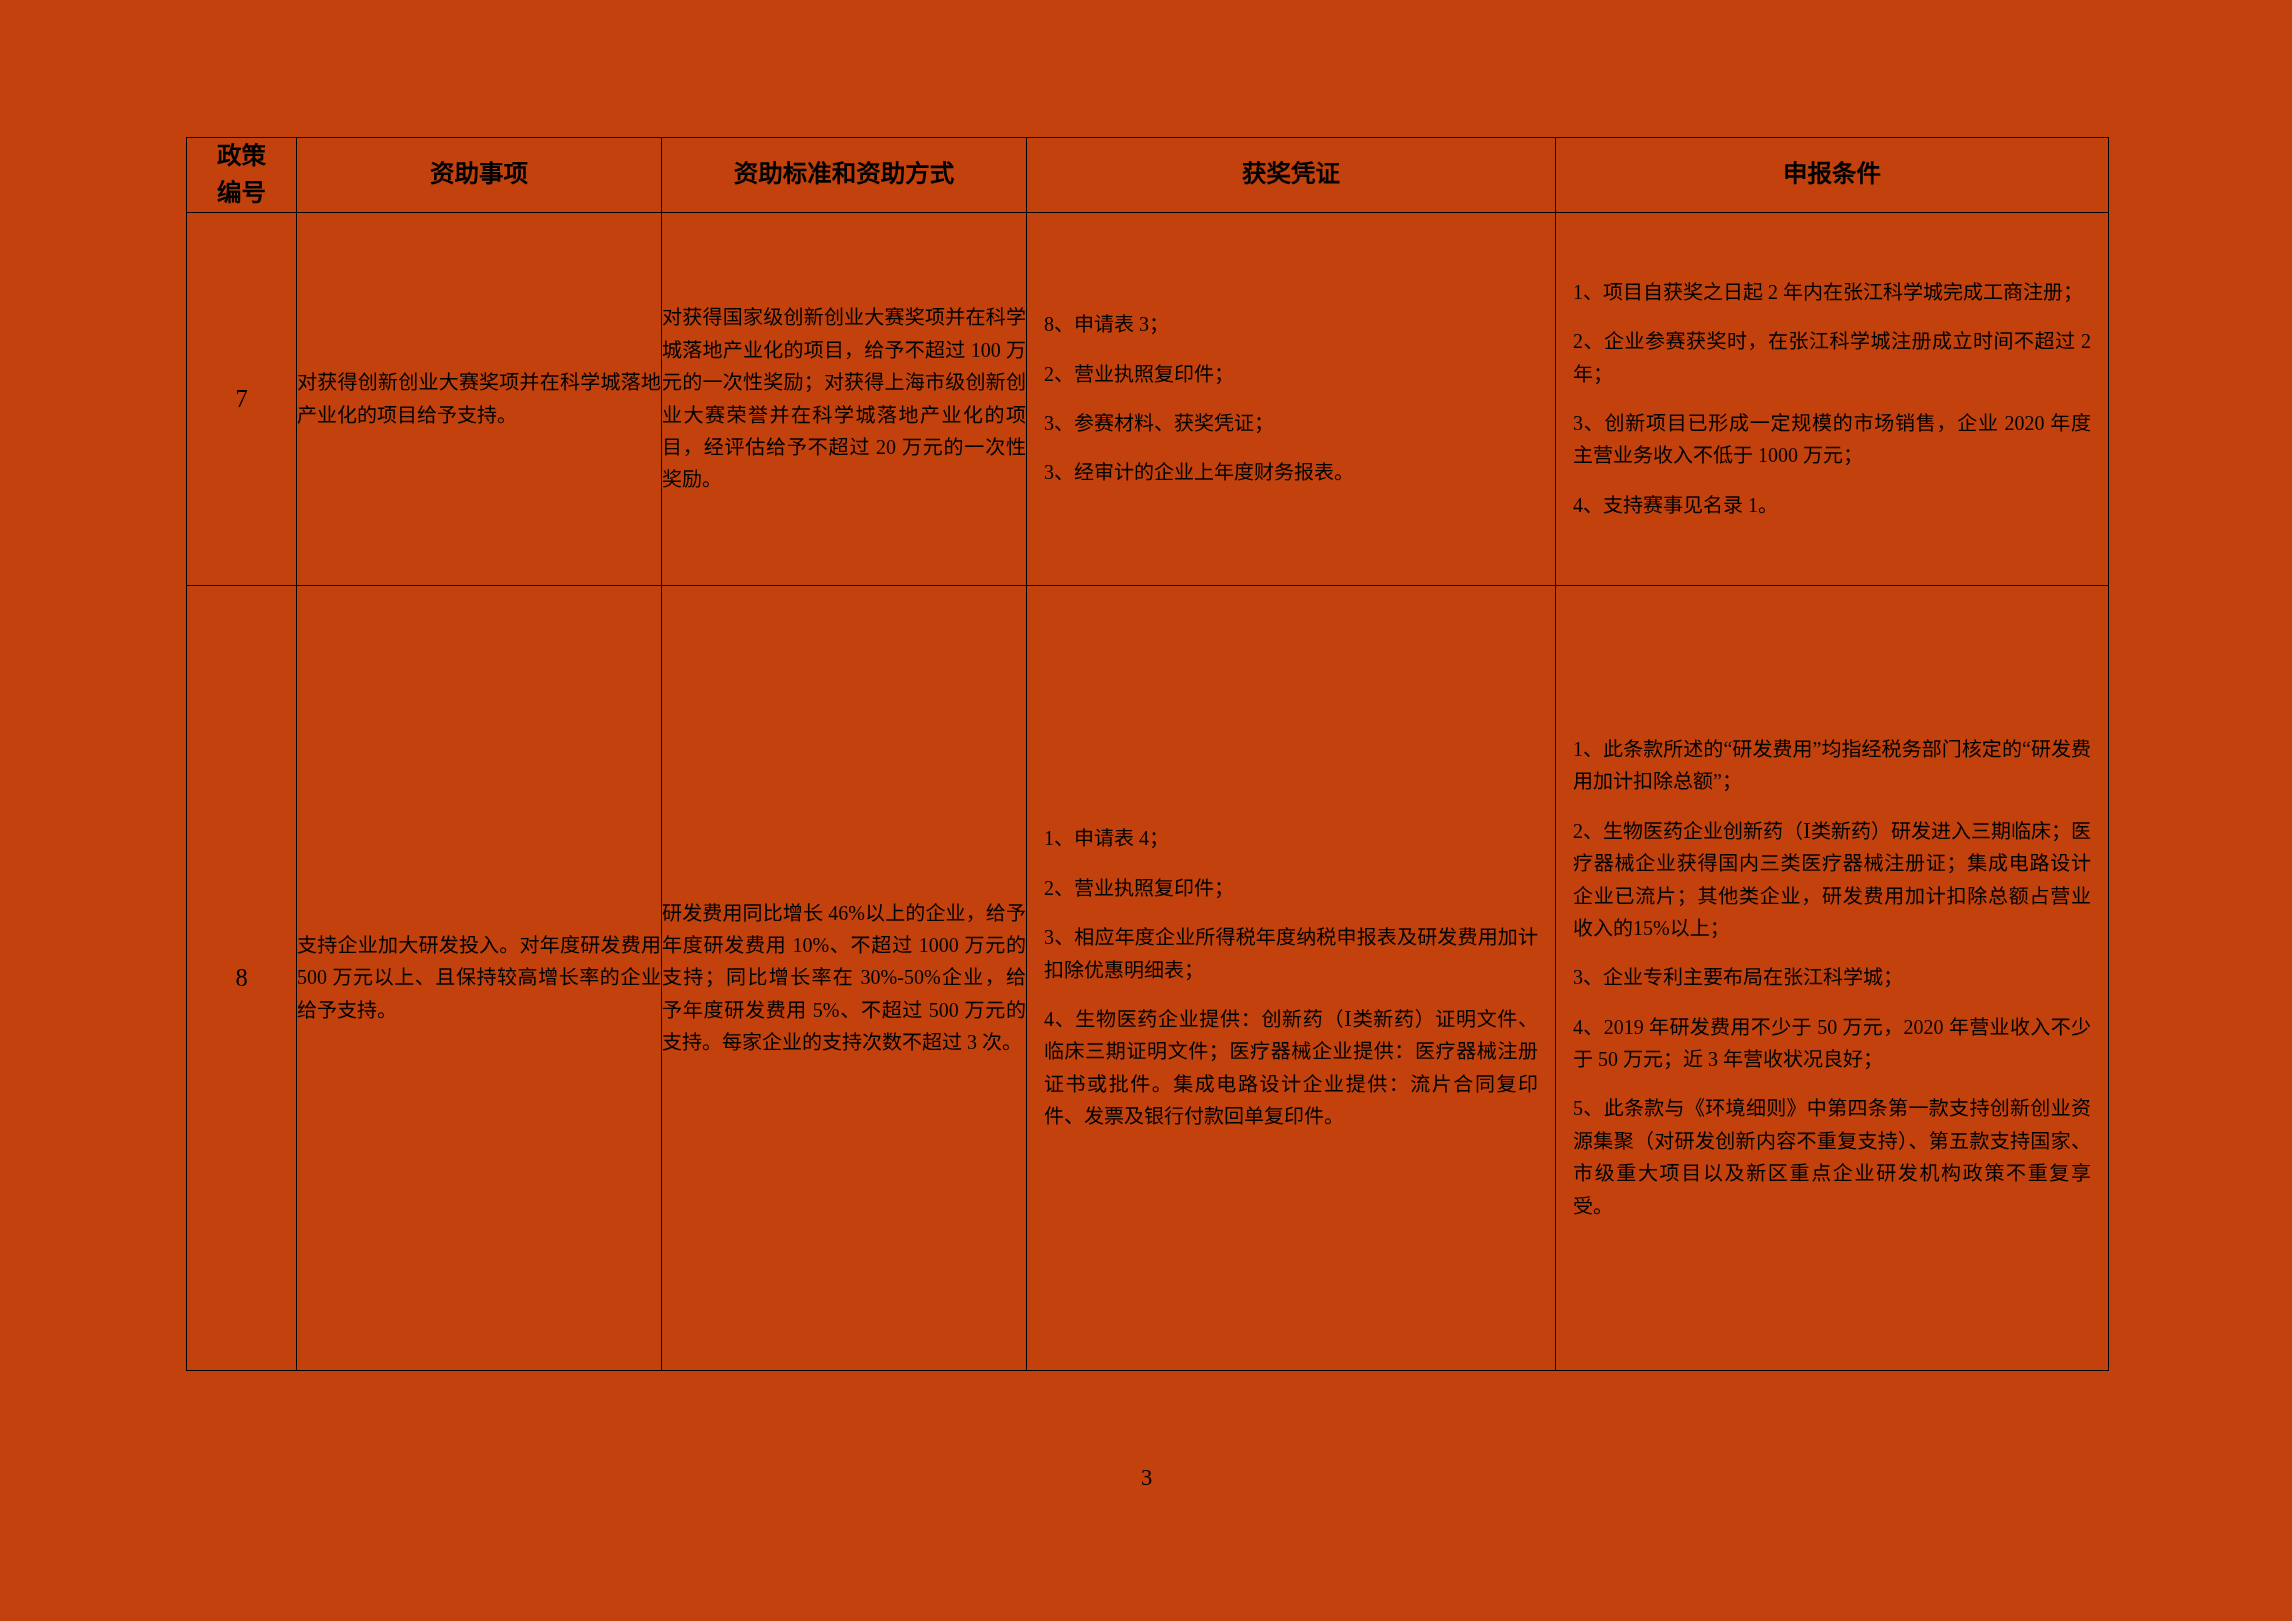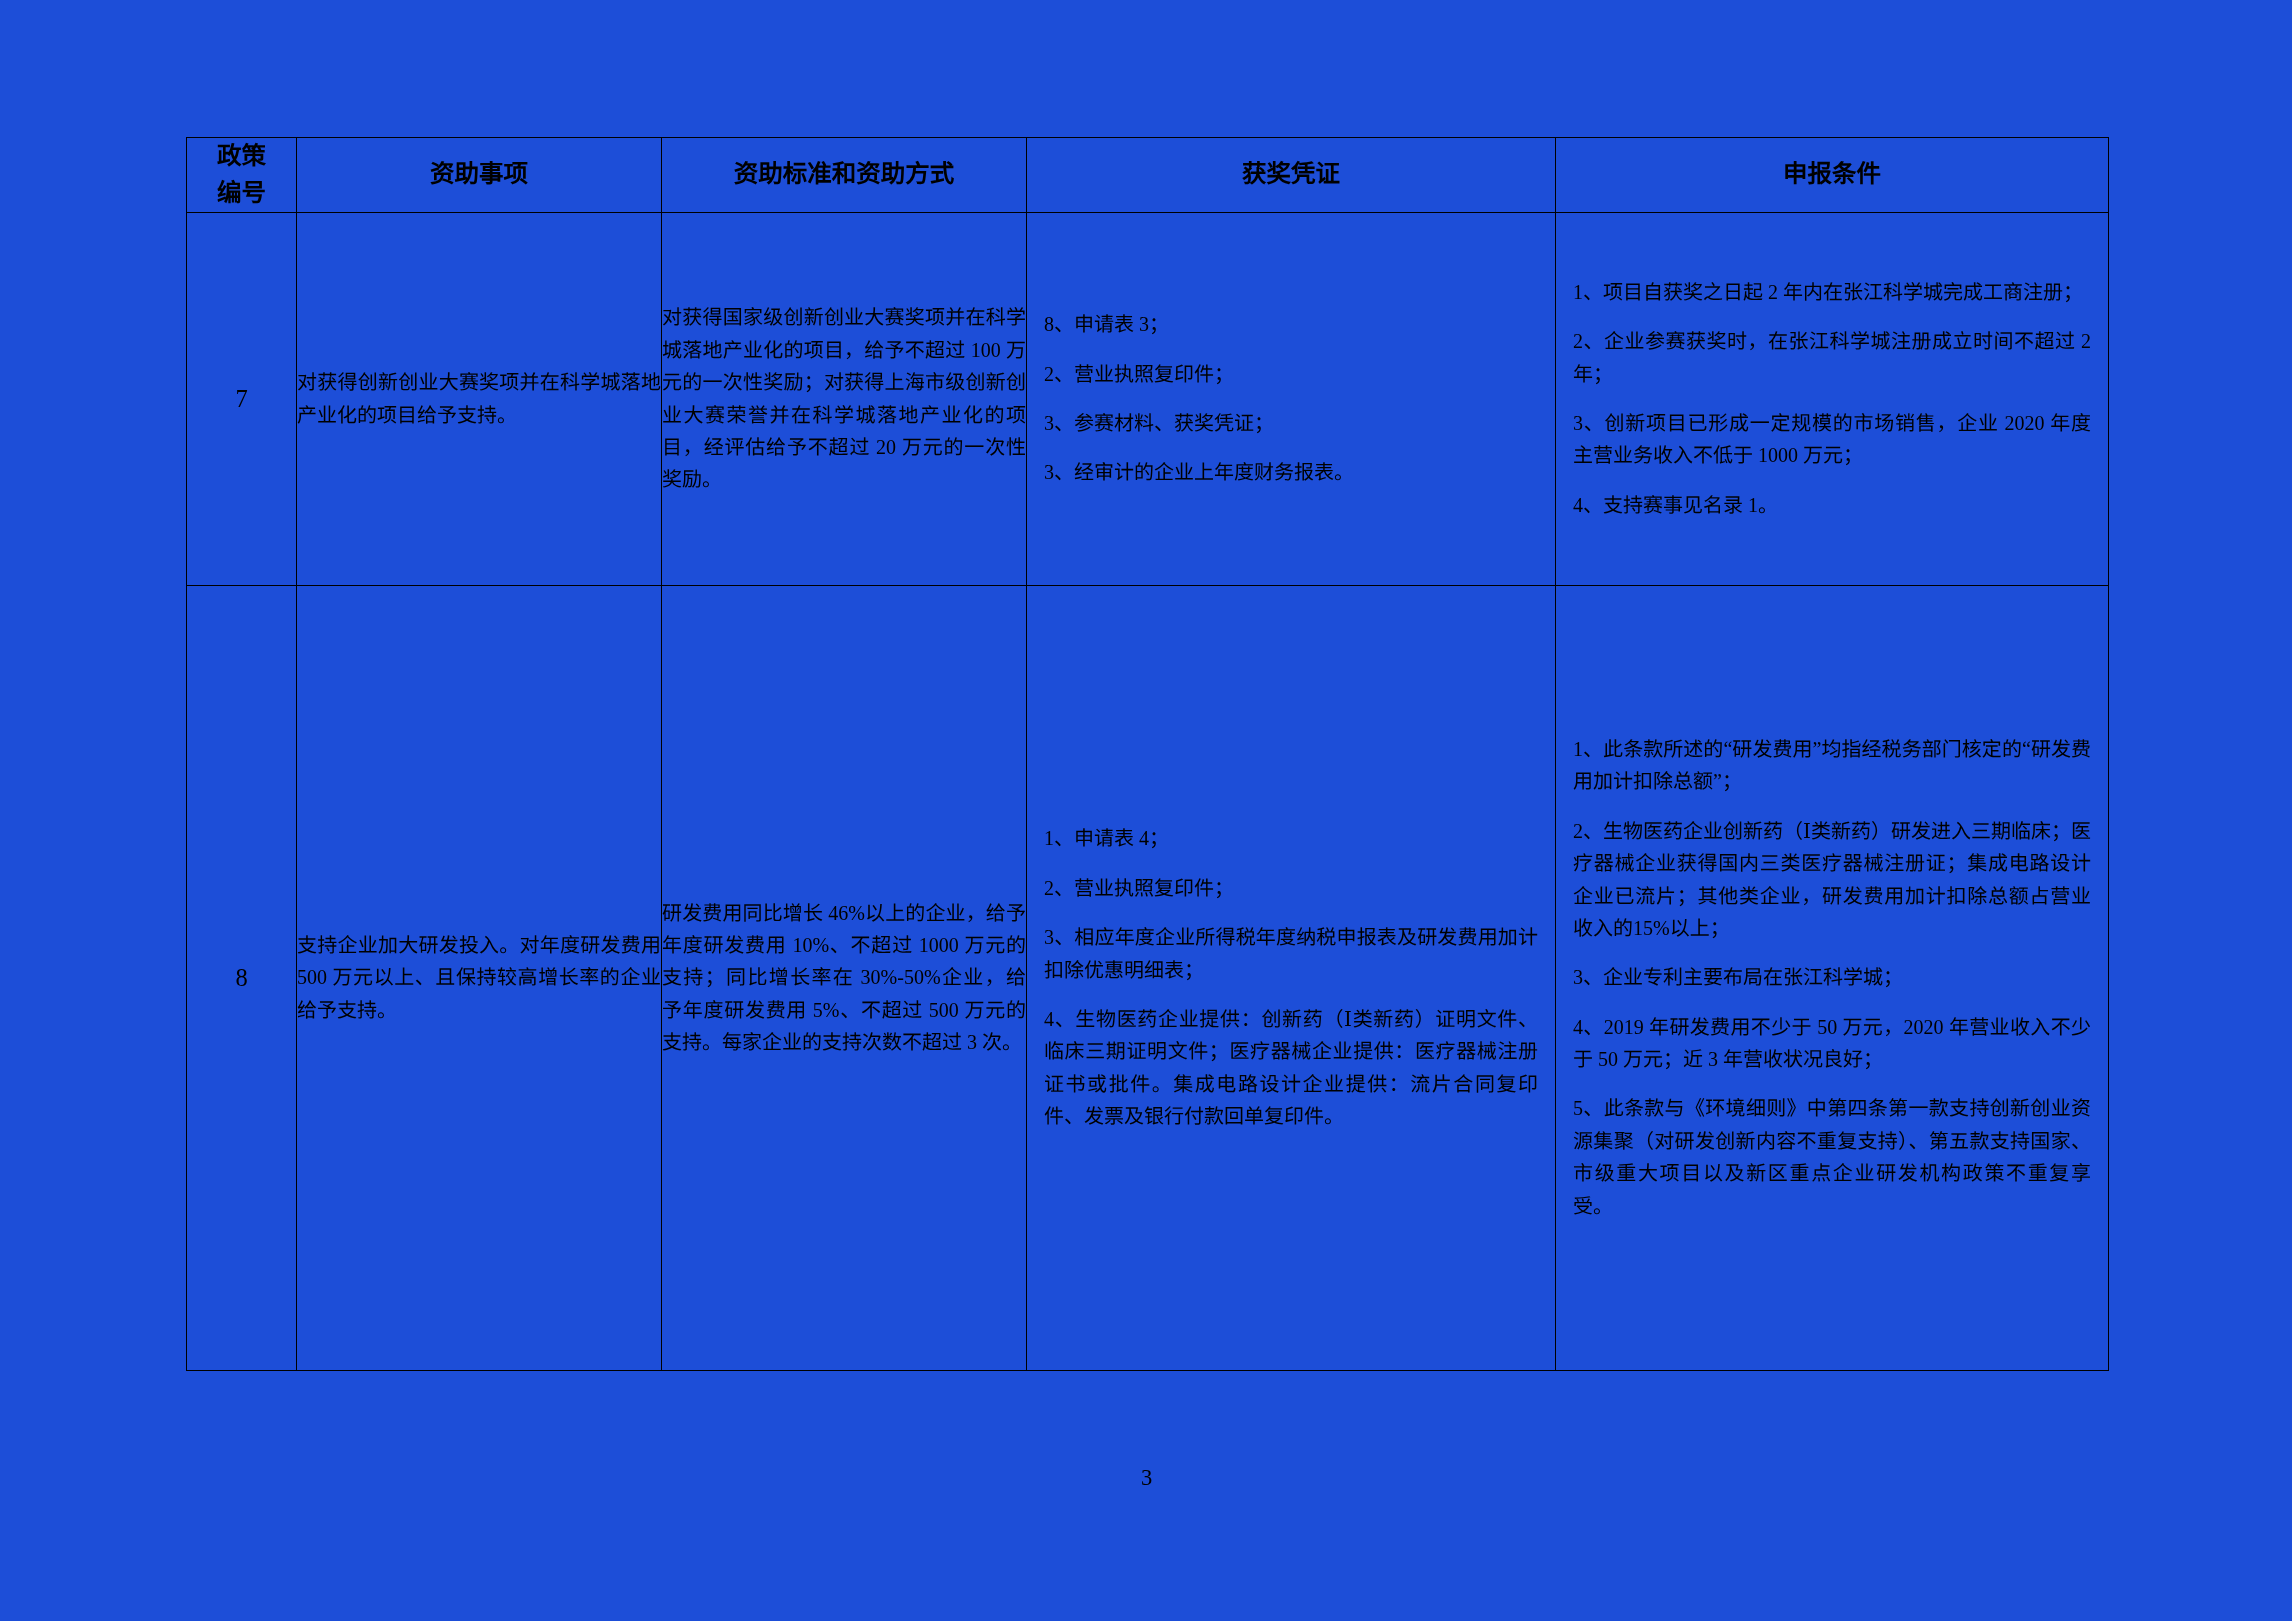--- a/index.html
+++ b/index.html
@@ -13,21 +13,21 @@
     font-family: "Liberation Serif", "DejaVu Serif", serif;
     color: #000000;
     position: relative;
   }
   .page {
     position: absolute;
     top: 0;
     left: 0;
     width: 2293px;
     height: 1621px;
-    background: #1d4ed8;
+    background: #c2410c;
   }
   .doc-table {
     position: absolute;
     left: 186px;
     top: 137px;
     width: 1921px;
     border-collapse: collapse;
     table-layout: fixed;
   }
   .doc-table td, .doc-table th {

